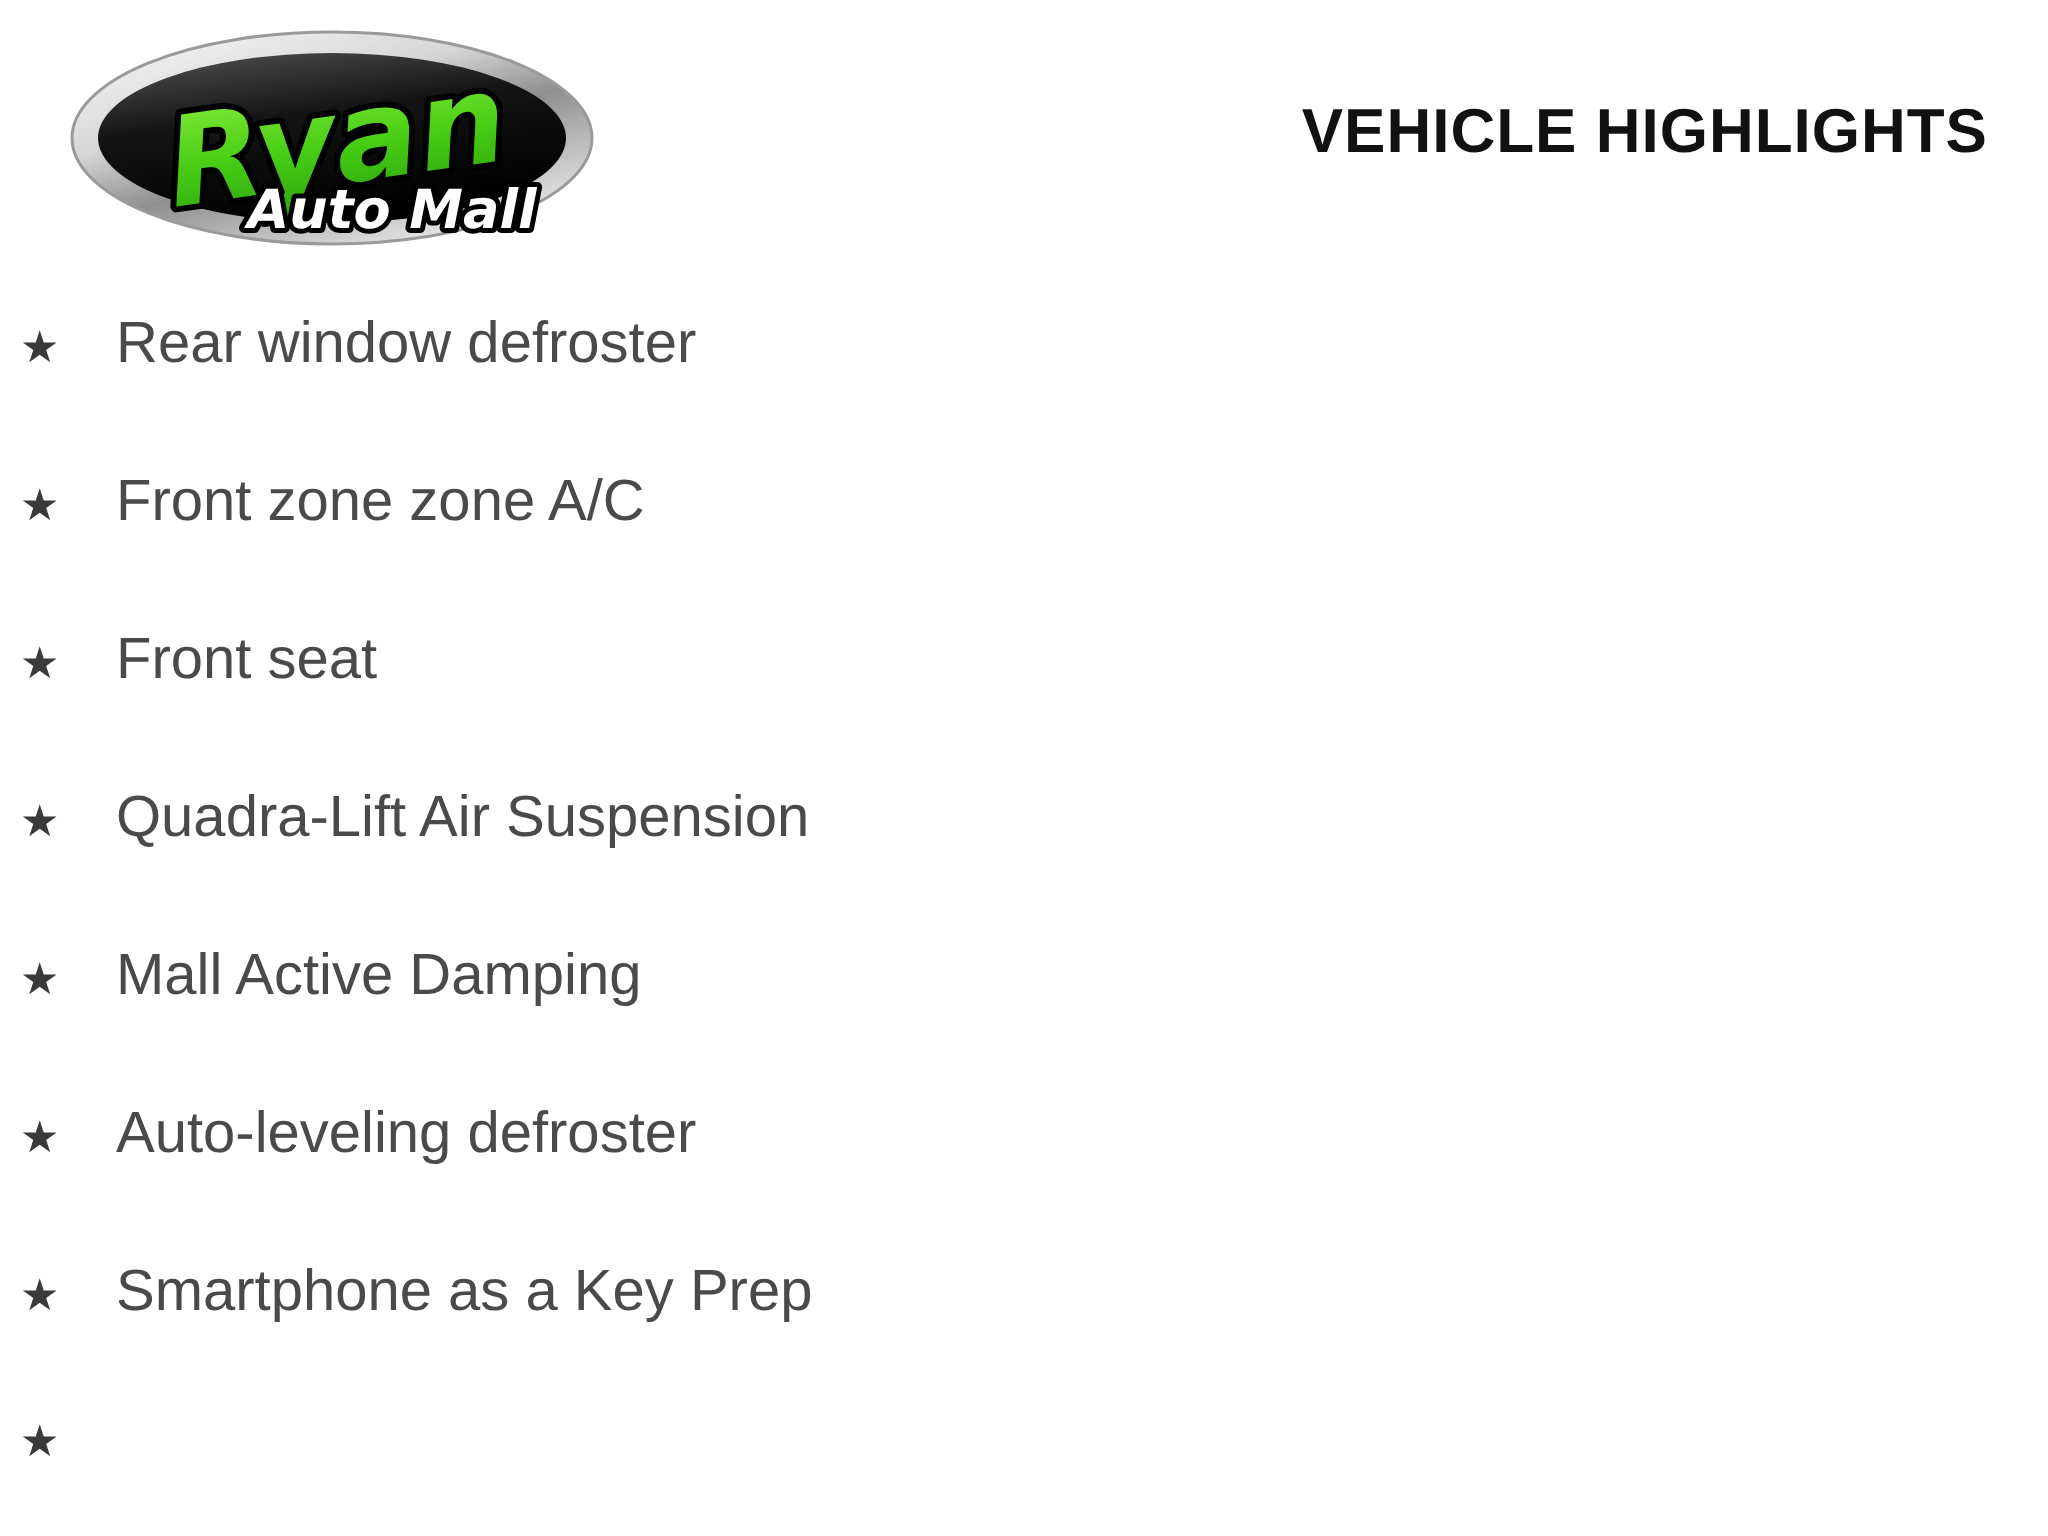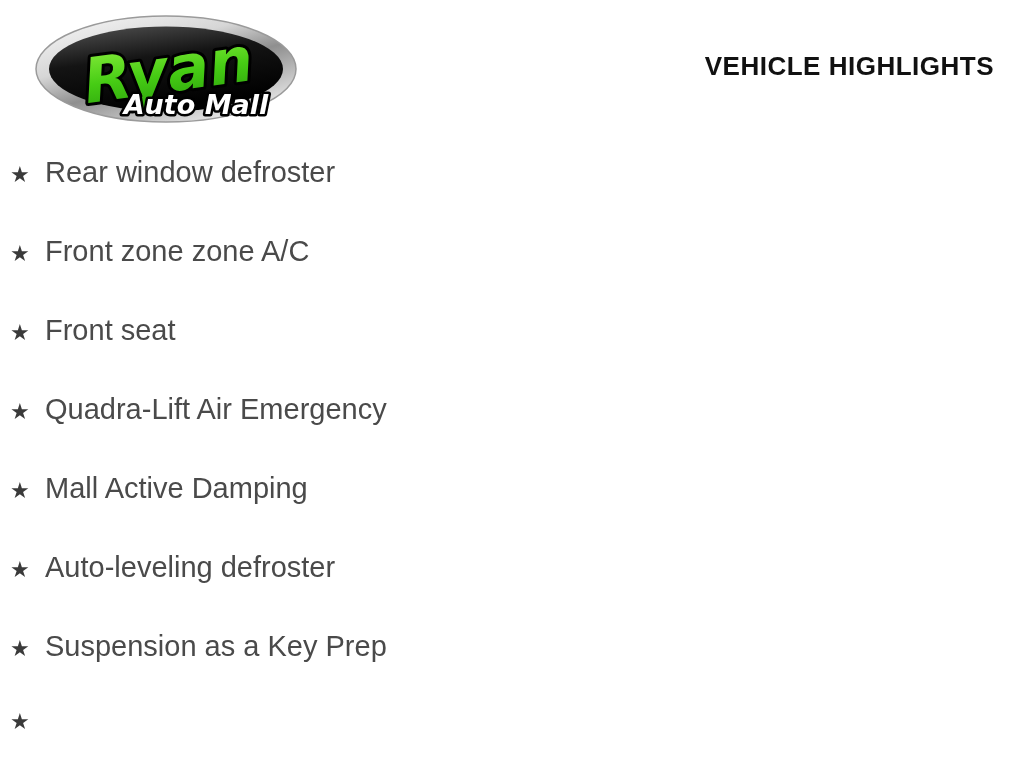--- a/index.html
+++ b/index.html
@@ -17,21 +17,21 @@
   }
   .logo {
     position: absolute;
     left: 28px;
     top: 12px;
   }
   .page-title {
     position: absolute;
     top: 51px;
     right: 30px;
-    font-size: 26px;
+    font-size: 31px;
     line-height: 30px;
     font-weight: bold;
     color: var(--heading, #111111);
     letter-spacing: 0.5px;
     white-space: nowrap;
   }
   ul.highlights {
     position: absolute;
     top: 156px;
     left: 10px;
@@ -50,20 +50,21 @@
     width: 35px;
     font-family: "DejaVu Sans", sans-serif;
     font-size: 22px;
     color: var(--star, #3a3a3a);
   }
   .item-label {
     font-size: 29px;
     line-height: 32px;
     color: var(--item-text, #4a4a4a);
     white-space: nowrap;
+    margin-left: 13px;
   }
 </style>
 </head>
 <body>
 
 <div class="page">
 
   <svg class="logo" width="276" height="114" viewBox="0 0 276 114" aria-hidden="true">
     <defs>
       <linearGradient id="chrome" x1="0" y1="0" x2="0.7" y2="1">
@@ -103,36 +104,36 @@
         <span class="item-label">Front zone zone A/C</span>
       </li>
 
       <li>
         <span class="star">★</span>
         <span class="item-label">Front seat</span>
       </li>
 
       <li>
         <span class="star">★</span>
-        <span class="item-label">Quadra-Lift Air Emergency</span>
+        <span class="item-label">Quadra-Lift Air Suspension</span>
       </li>
 
       <li>
         <span class="star">★</span>
         <span class="item-label">Mall Active Damping</span>
       </li>
 
       <li>
         <span class="star">★</span>
         <span class="item-label">Auto-leveling defroster</span>
       </li>
 
       <li>
         <span class="star">★</span>
-        <span class="item-label">Suspension as a Key Prep</span>
+        <span class="item-label">Smartphone as a Key Prep</span>
       </li>
 
       <li>
         <span class="star">★</span>
       </li>
     </ul>
 
 </div>
 
 </body></html>

